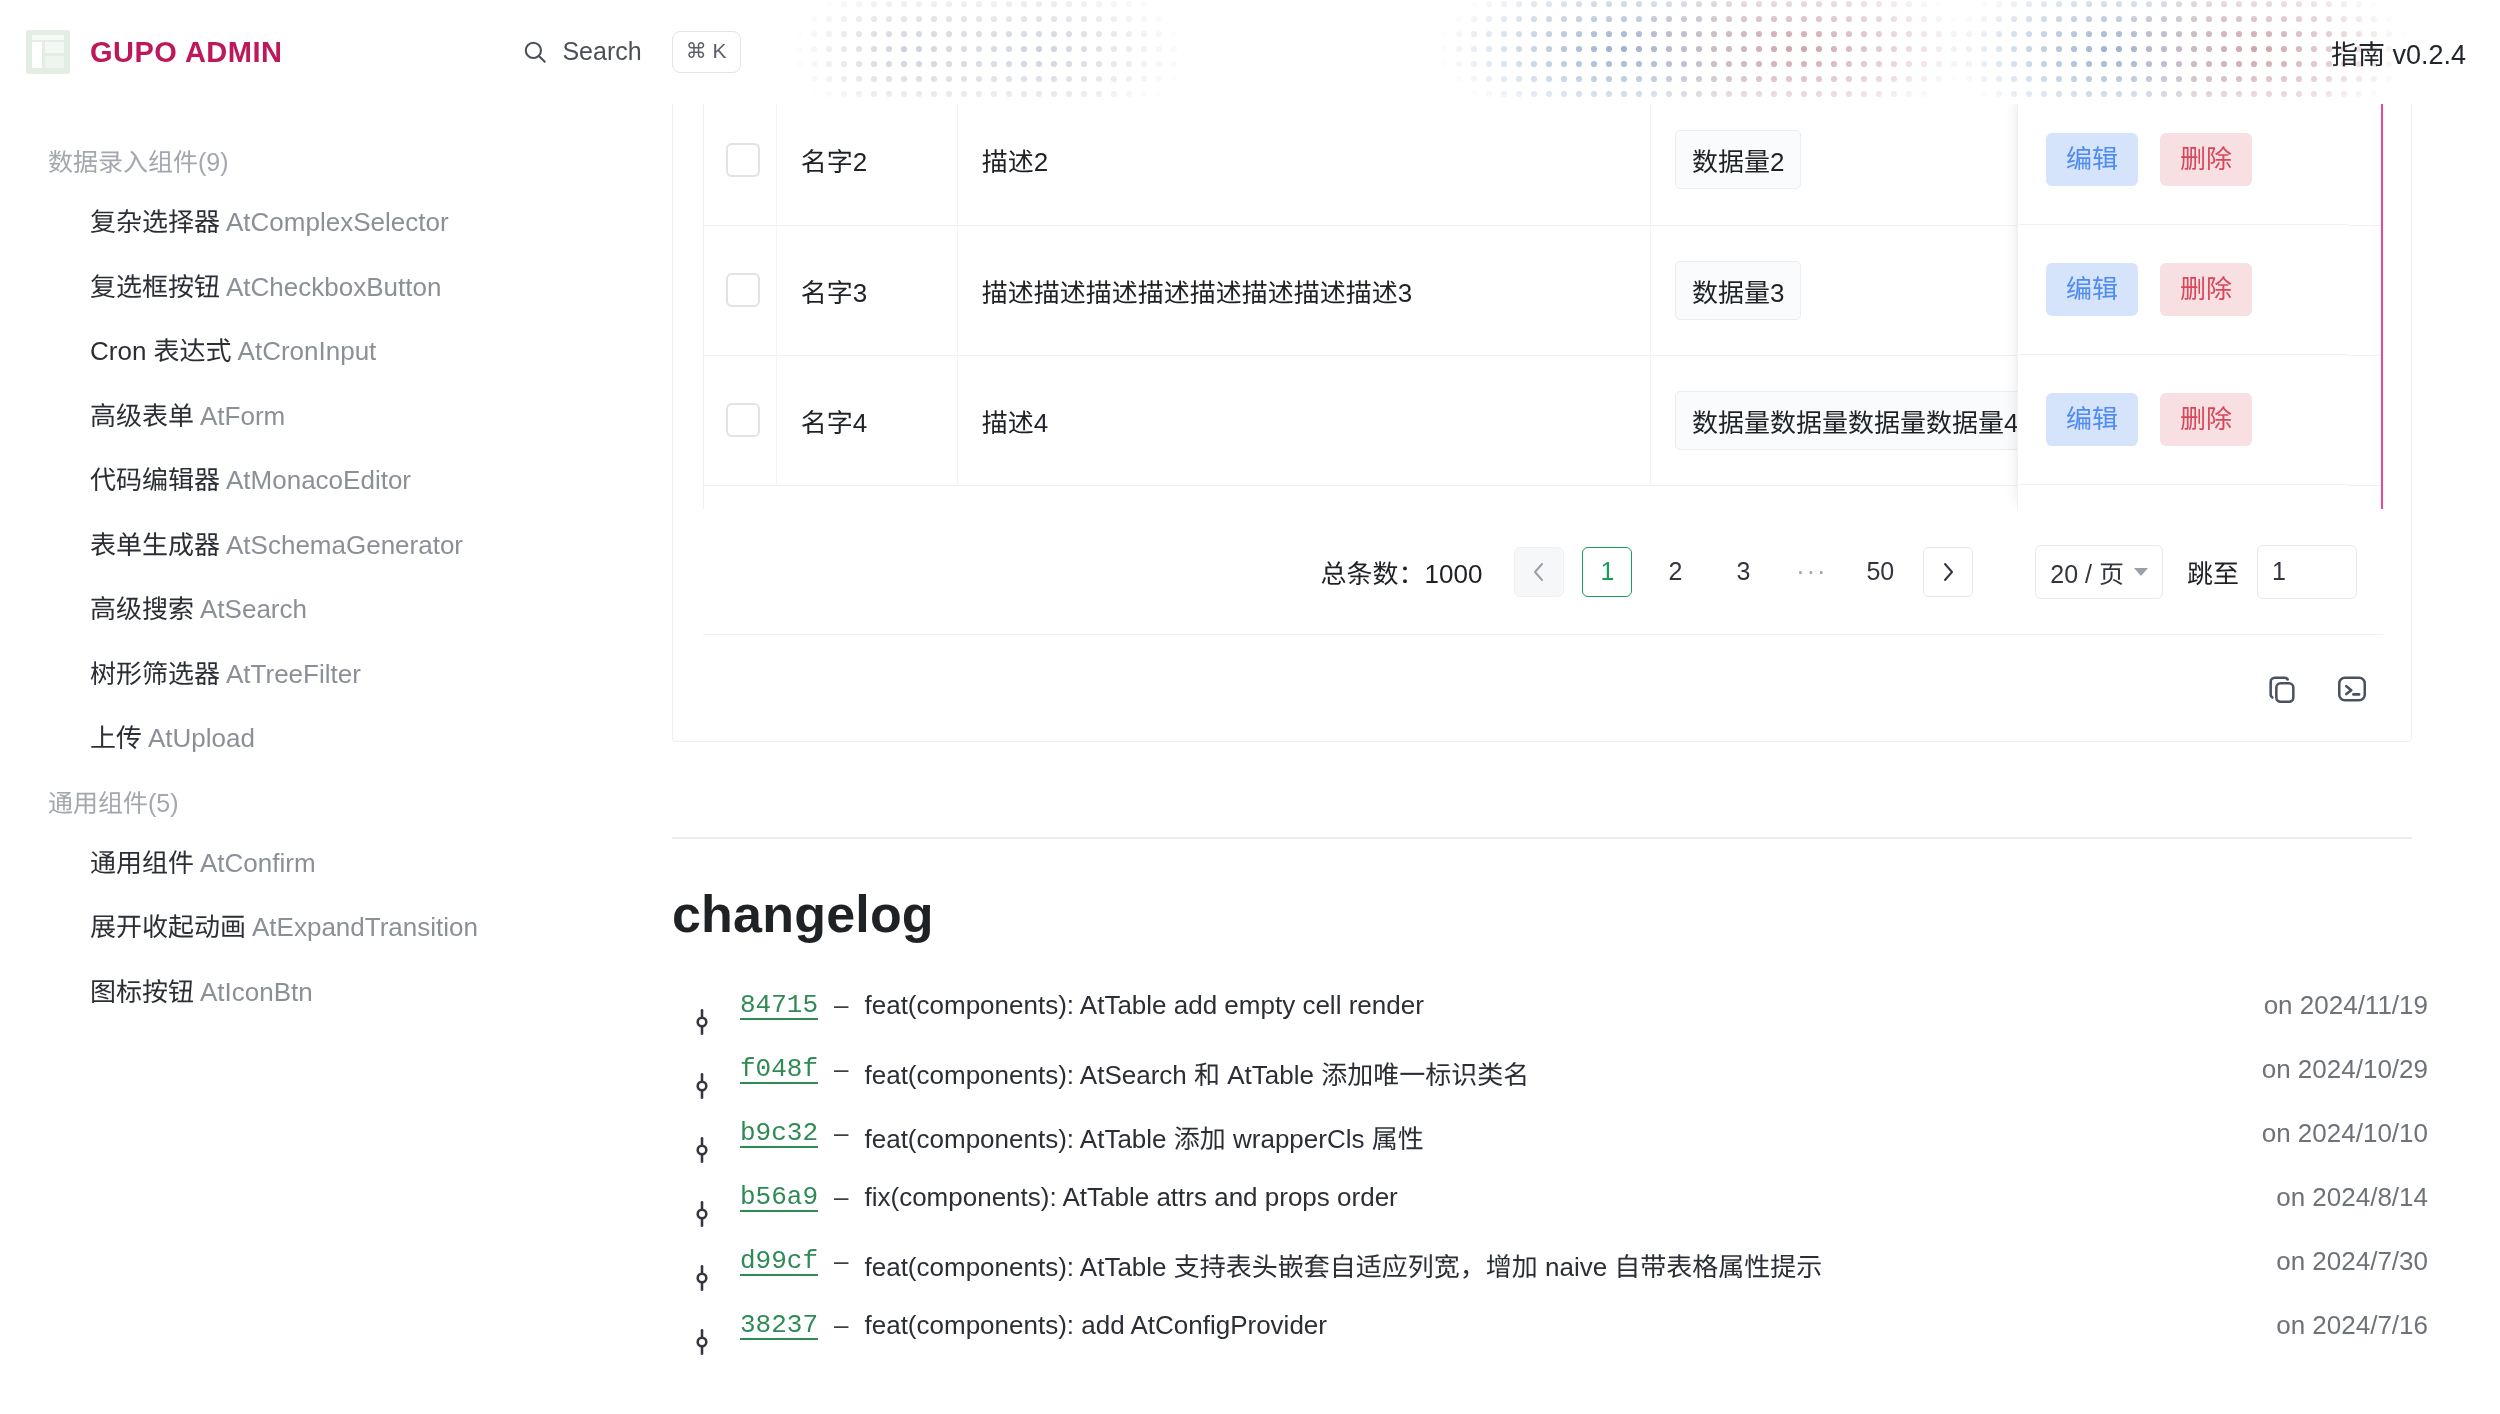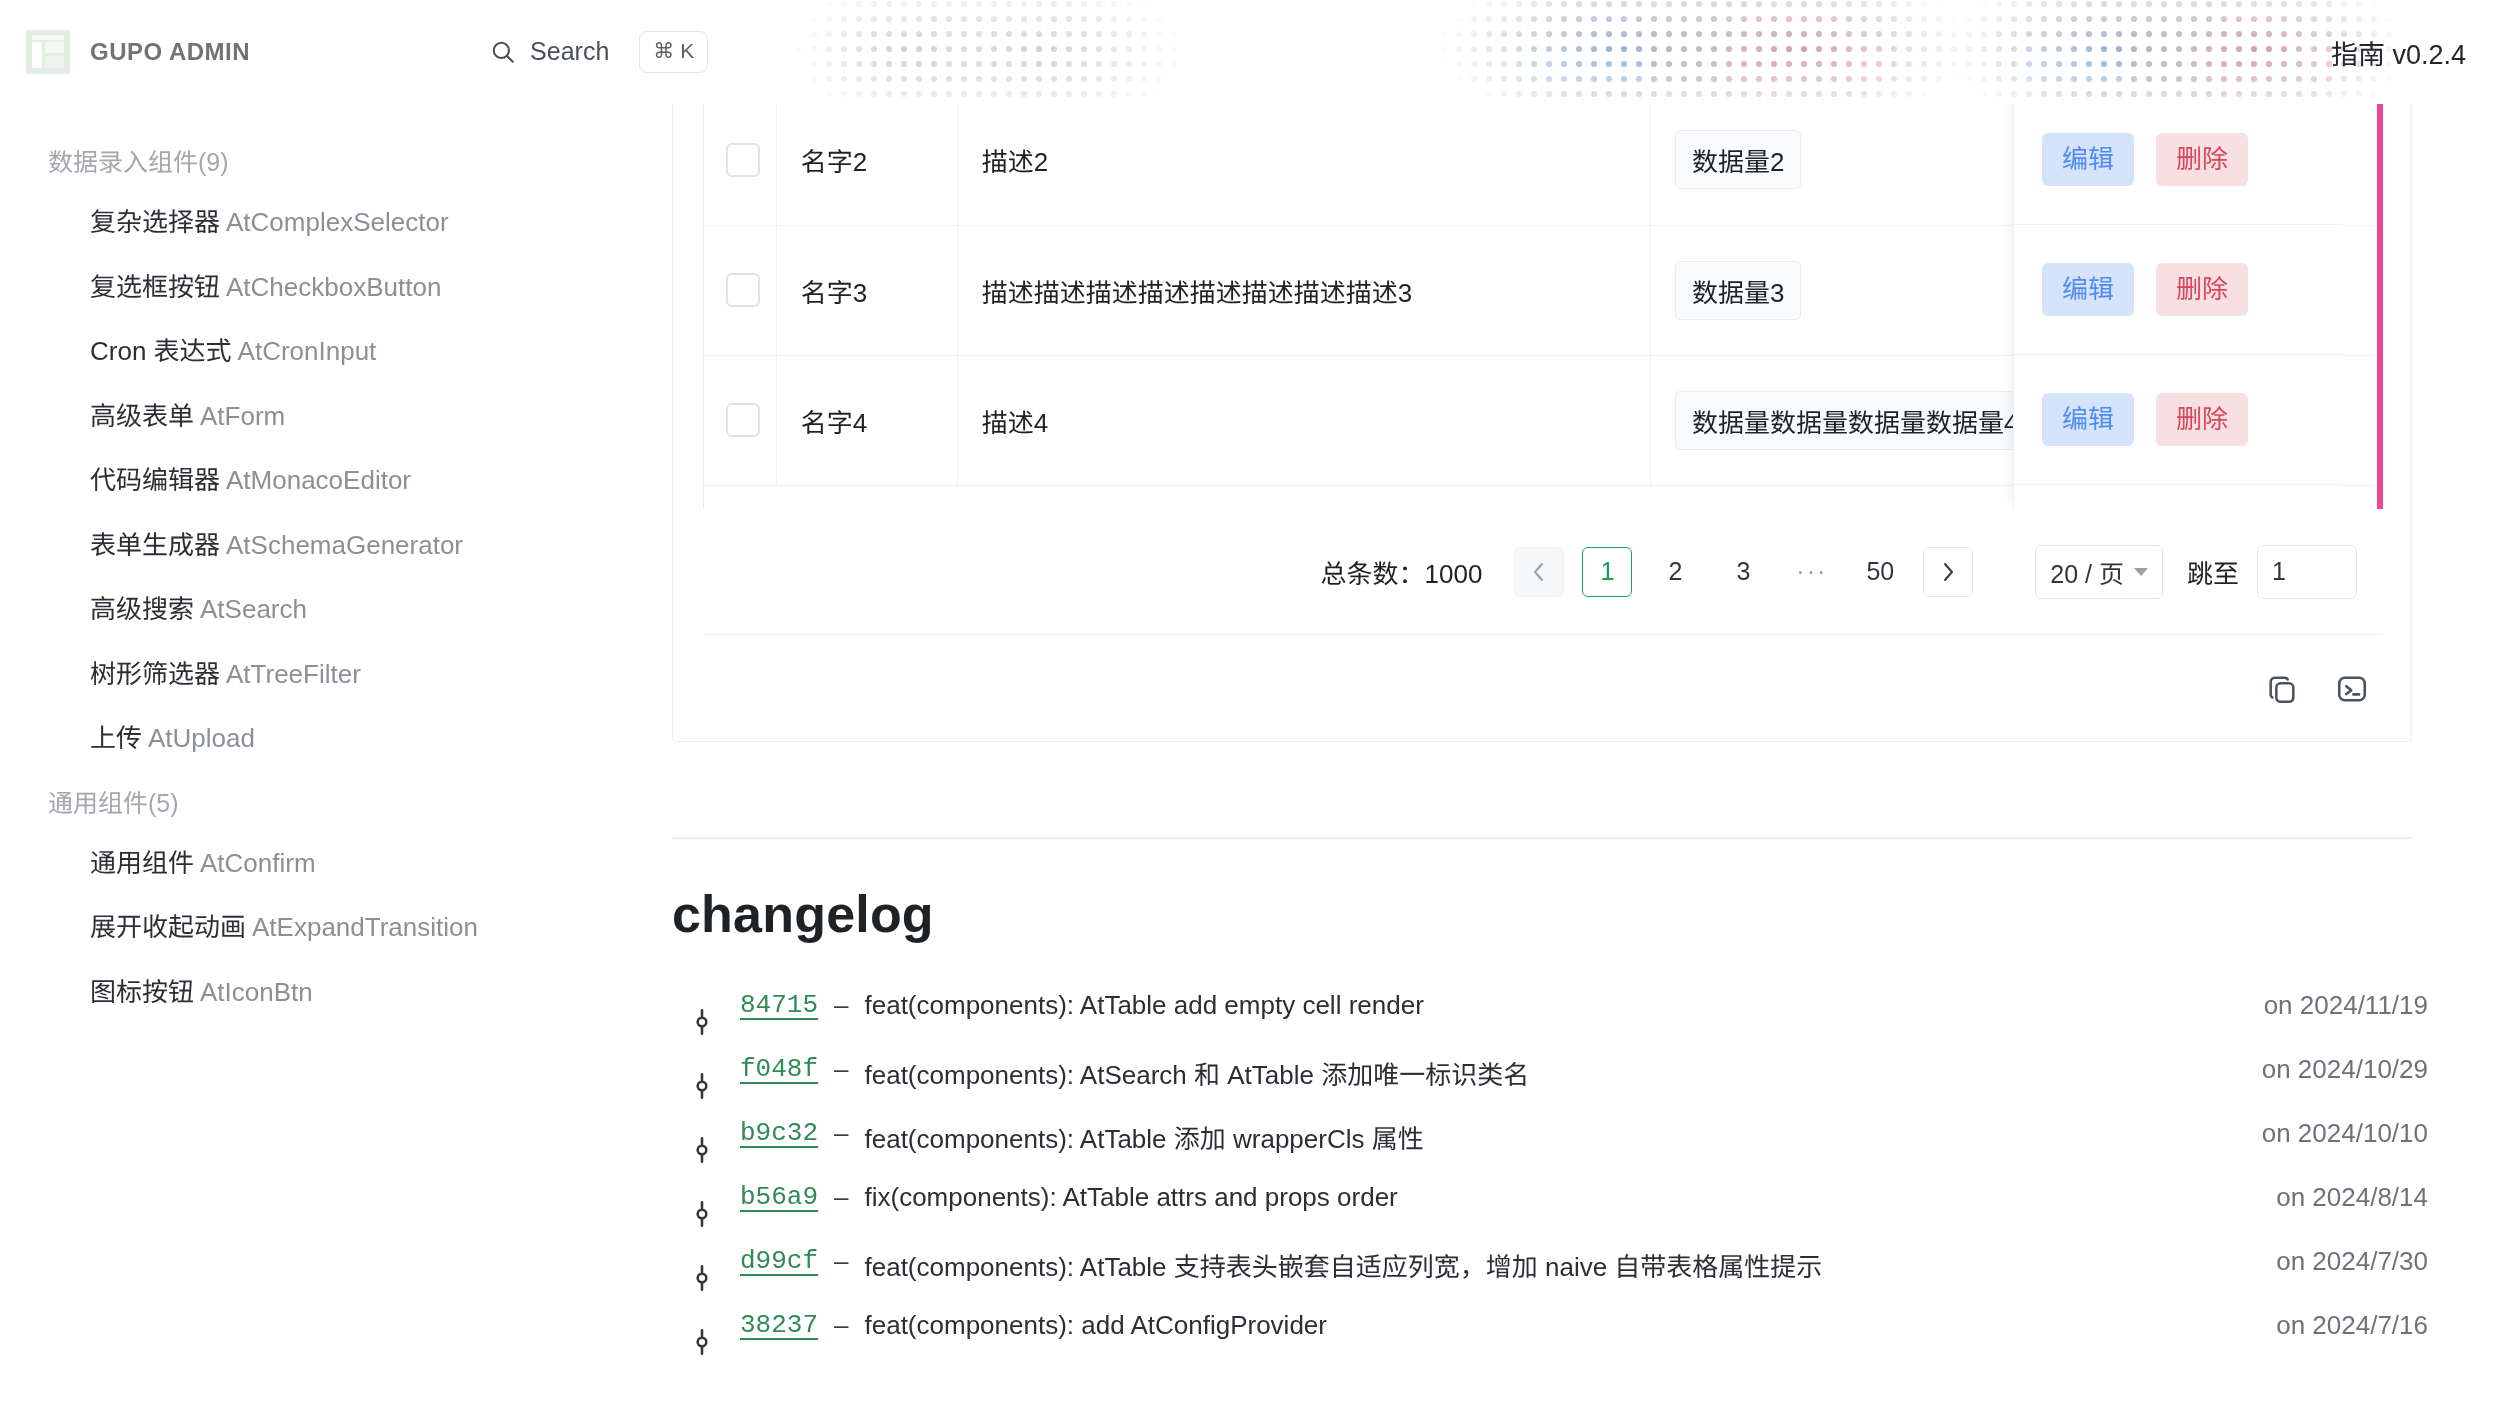--- a/index.html
+++ b/index.html
@@ -35,21 +35,21 @@
     background:
       linear-gradient(#ffffff,#ffffff) left 0 top 0 / 10px 26px no-repeat,
       linear-gradient(#f4f8f4,#f4f8f4) left 13px top 0 / 19px 11px no-repeat,
       linear-gradient(#eef4ee,#eef4ee) left 13px top 14px / 19px 12px no-repeat;
   }
   .brand-logo::after {
     content: ""; position: absolute; left: 6px; top: 5px; width: 32px; height: 5px;
     background: #f5faf5;
   }
   .brand-title {
-    font-size: 24px; font-weight: 700; letter-spacing: .5px; color: #737373;
+    font-size: 29px; font-weight: 700; letter-spacing: .5px; color: #be185d;
     white-space: nowrap;
   }
   .search-box {
     display: flex; align-items: center; gap: 14px;
     margin-left: 240px; z-index: 3; cursor: pointer;
   }
   .search-icon { width: 26px; height: 26px; display: block; }
   .search-label { font-size: 25px; color: #4a5057; }
   .kbd {
     margin-left: 16px;
@@ -82,21 +82,21 @@
     position: absolute; top: 104px; left: 668px; width: 1832px; height: 1310px;
     background: #ffffff; overflow: hidden;
   }
   .demo-card {
     position: absolute; left: 4px; top: -10px; width: 1740px; height: 648px;
     border: 1px solid #eceef1; border-radius: 4px; background: #fff;
     overflow: hidden;
   }
   .table-wrap {
     position: absolute; left: 30px; top: 0; width: 1680px; height: 414px;
-    border-left: 1px solid #eceef1; border-right: 6px solid #ec4899;
+    border-left: 1px solid #eceef1; border-right: 2px solid #ec4899;
     overflow: hidden;
   }
   table.at-table { border-collapse: collapse; width: 1680px; table-layout: fixed; }
   table.at-table td {
     border-bottom: 1px solid #eff1f3;
     padding: 0 24px; height: 130px; vertical-align: middle;
     font-size: 26px; color: #1f2225;
     border-left: 1px solid #f2f3f5;
     white-space: nowrap; overflow: hidden;
   }

